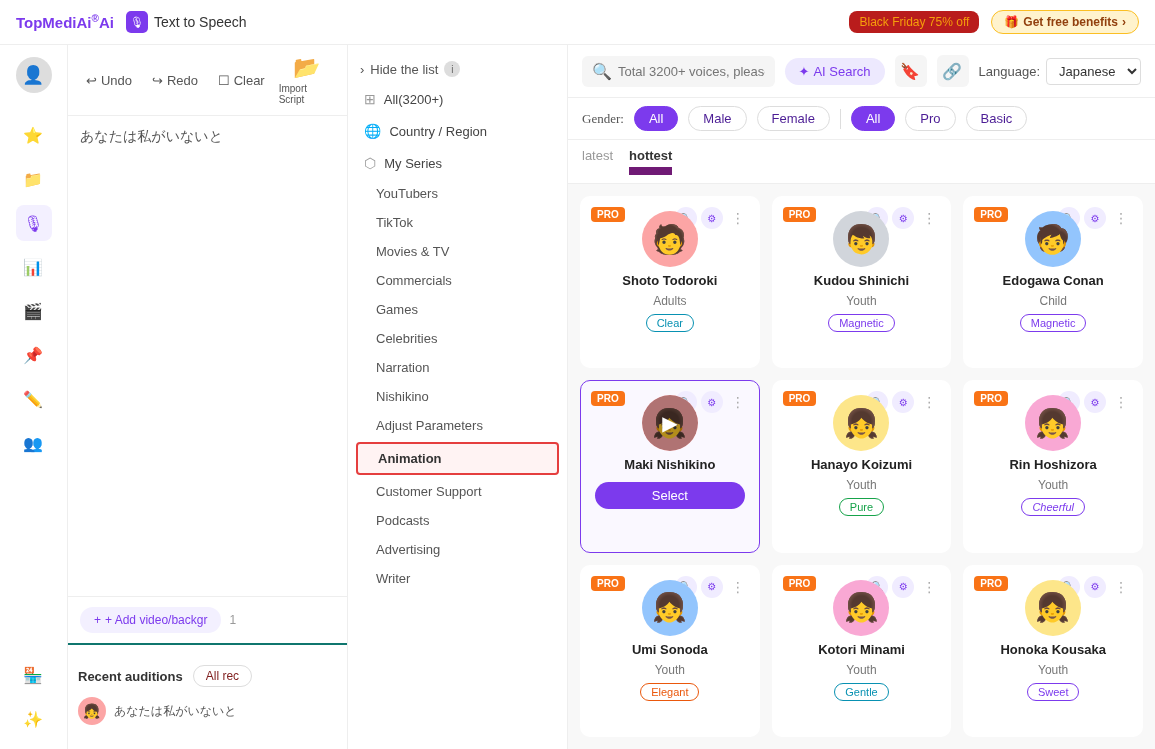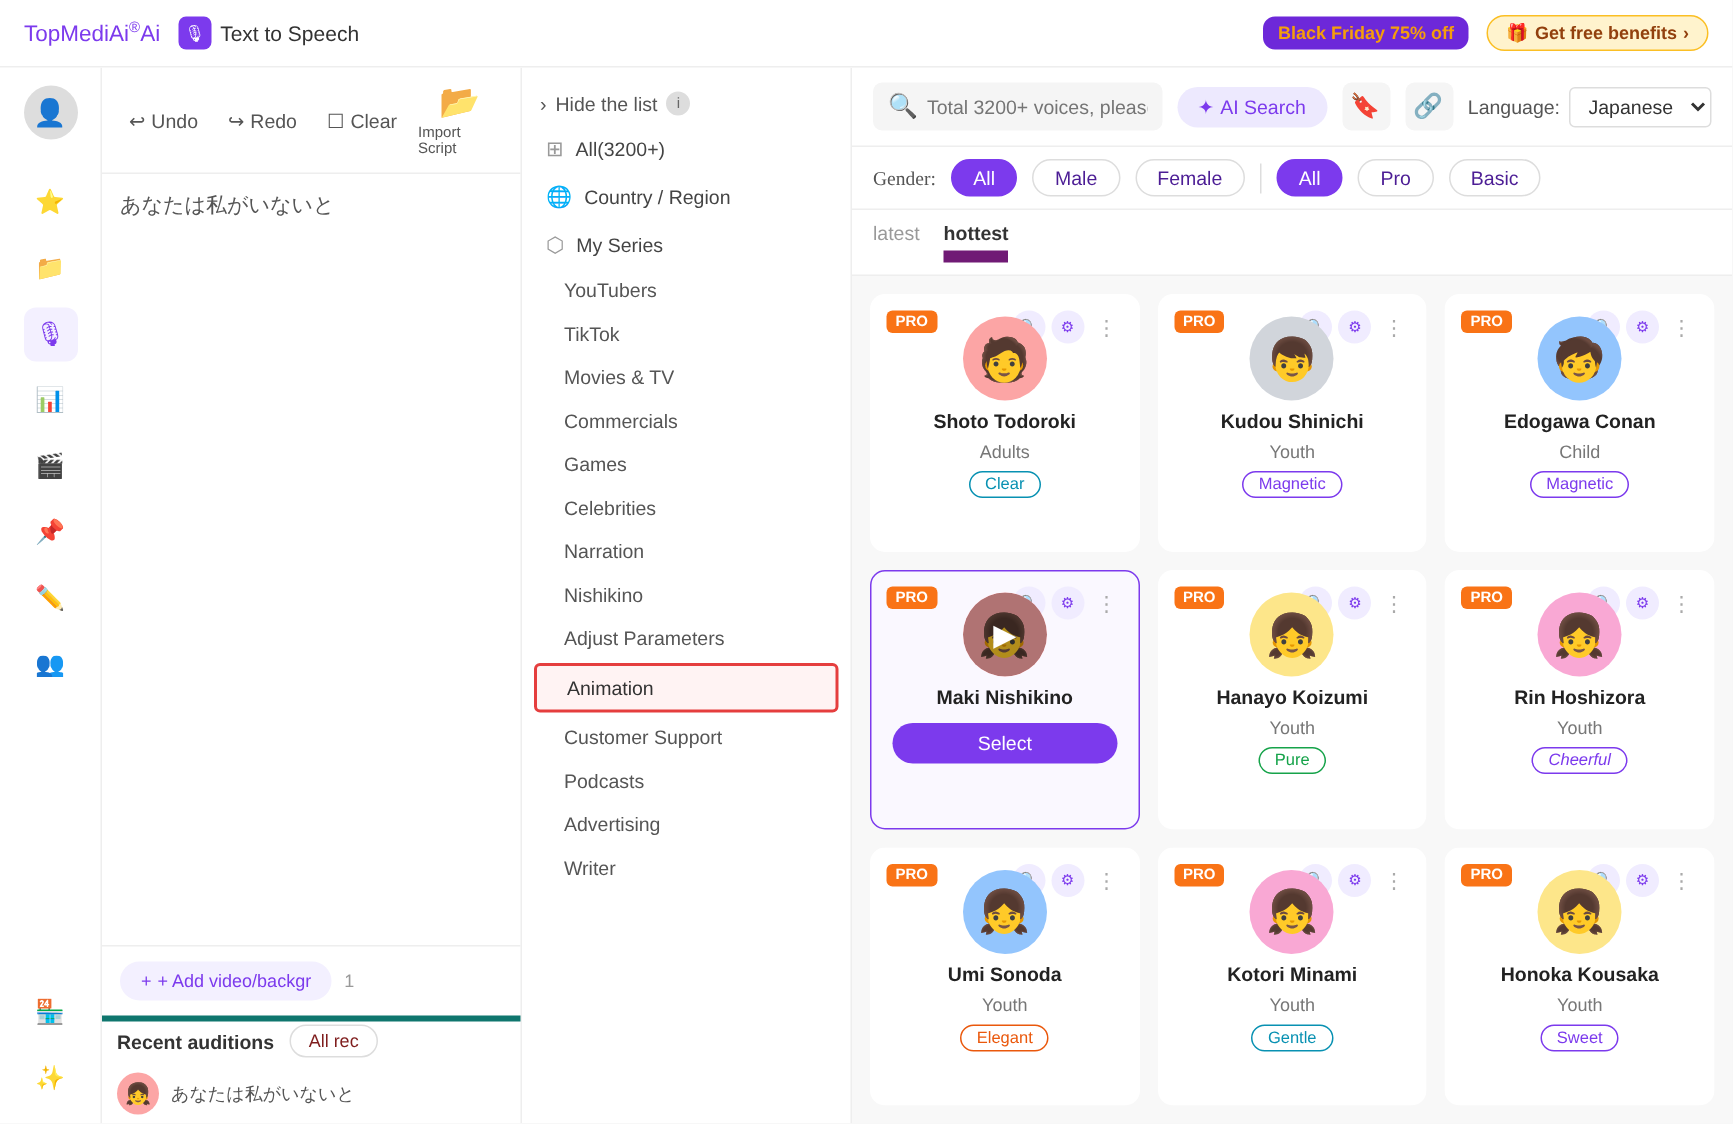--- a/index.html
+++ b/index.html
@@ -1,25 +1,25 @@
 <!DOCTYPE html>
 <html><head>
   <meta charset="utf-8">
   <style>
     * { box-sizing: border-box; margin: 0; padding: 0; }
     body { font-family: -apple-system, BlinkMacSystemFont, 'Segoe UI', sans-serif; background: #f5f5f5; width: 1155px; height: 749px; overflow: hidden; display: flex; flex-direction: column; }
 
     
     .topbar { height: 45px; background: #fff; display: flex; align-items: center; padding: 0 16px; gap: 12px; border-bottom: 1px solid #eee; flex-shrink: 0; }
-    .topbar-logo { font-weight: 400; font-size: 15px; color: #333; text-align: center; }
+    .topbar-logo { font-weight: 700; font-size: 15px; color: #333; text-align: center; }
     .topbar-logo span { color: #7c3aed; }
     .topbar-product { display: flex; align-items: center; gap: 6px; font-size: 14px; color: #333; font-weight: 500; }
     .topbar-product .icon-box { background: #7c3aed; color: white; border-radius: 5px; width: 22px; height: 22px; display: flex; align-items: center; justify-content: center; font-size: 11px; }
     .topbar-spacer { flex: 1; }
-    .black-friday-badge { background: #6d28d9; color: #fff; border-radius: 8px; padding: 4px 10px; font-size: 12px; font-weight: 700; }
+    .black-friday-badge { background: #b91c1c; color: #fff; border-radius: 8px; padding: 4px 10px; font-size: 12px; font-weight: 400; }
     .black-friday-badge span { color: #f59e0b; }
     .free-benefits { background: #fff3cd; border: 1px solid #fbbf24; border-radius: 20px; padding: 4px 12px; font-size: 12px; color: #92400e; font-weight: 600; display: flex; align-items: center; gap: 4px; }
 
     
     .main-layout { display: flex; flex: 1; overflow: hidden; }
 
     
     .icon-sidebar { width: 68px; background: #fff; border-right: 1px solid #eee; display: flex; flex-direction: column; align-items: center; padding: 12px 0; gap: 8px; flex-shrink: 0; }
     .icon-sidebar .avatar { width: 36px; height: 36px; border-radius: 50%; background: #ddd; display: flex; align-items: center; justify-content: center; font-size: 18px; }
     .icon-sidebar .nav-icon { width: 36px; height: 36px; border-radius: 8px; display: flex; align-items: center; justify-content: center; font-size: 16px; cursor: pointer; color: #999; }
@@ -161,21 +161,21 @@
       <span class="text-preview">あなたは私がいないと</span>
     </div>
     <div class="editor-bottom">
       <button class="add-video-btn">
         <span>+</span>
         <span>+ Add video/backgr</span>
       </button>
       <span class="timeline-num">1</span>
     </div>
 
-    <div style="border-top:4px solid #0f766e; padding:2px 10px;">
+    <div style="border-top:2px solid #0f766e; padding:20px 10px;">
       <div class="recent-bar">
         <span class="recent-label">Recent auditions</span>
         <button class="all-rec-btn">All rec</button>
       </div>
       <div class="recent-item">
         <div class="recent-avatar av-red">👧</div>
         <span class="recent-text">あなたは私がいないと</span>
       </div>
     </div>
   </div>
@@ -222,21 +222,21 @@
         <div class="cat-sub-item">
           <span>Narration</span>
         </div>
         <div class="cat-sub-item">
           <span>Nishikino</span>
         </div>
         <div class="cat-sub-item">
           <span>Adjust Parameters</span>
         </div>
         <div class="cat-sub-item highlighted">
-          <span style="font-weight:400;">Animation</span>
+          <span style="font-weight:700;">Animation</span>
         </div>
         <div class="cat-sub-item">
           <span>Customer Support</span>
         </div>
         <div class="cat-sub-item">
           <span>Podcasts</span>
         </div>
         <div class="cat-sub-item">
           <span>Advertising</span>
         </div>

